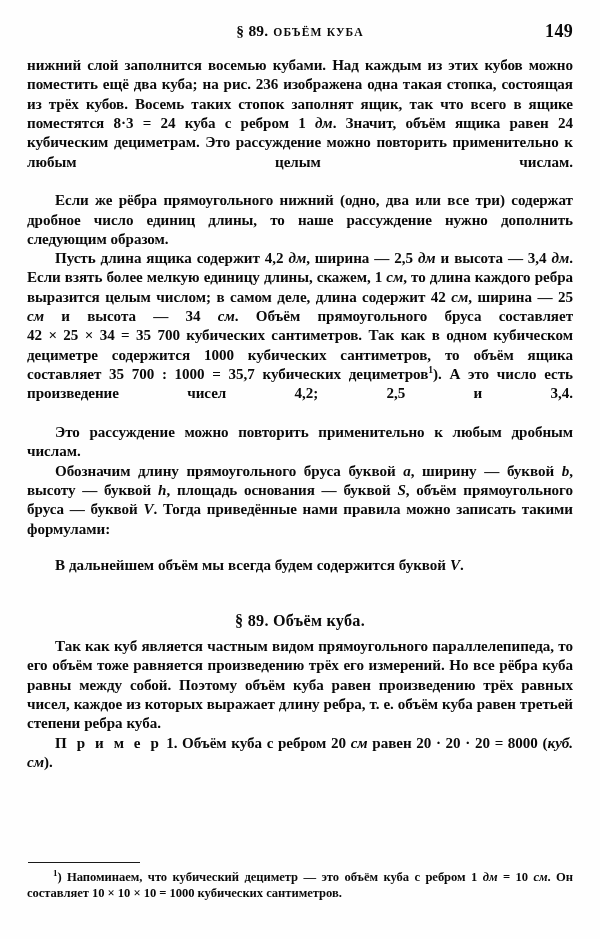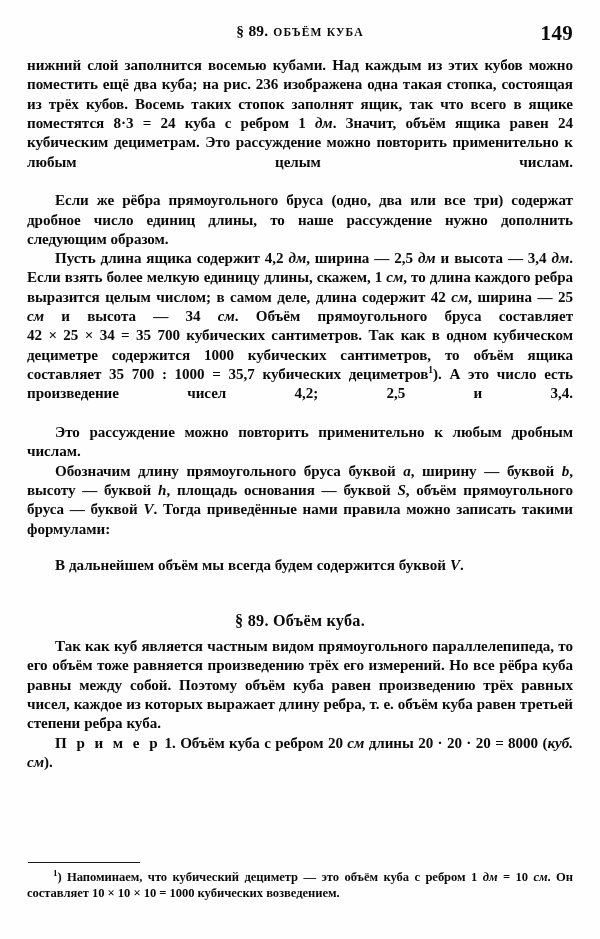--- a/index.html
+++ b/index.html
@@ -47,21 +47,21 @@
   .rh-title {
     font-weight: bold;
     font-size: 11.6px;
     letter-spacing: 1.1px;
     margin-left: 5px;
   }
   .rh-folio {
     position: absolute;
     right: 0;
     top: -1px;
-    font-size: 21px;
+    font-size: 18px;
     font-weight: bold;
     letter-spacing: 0.3px;
   }
 
   
   .column {
     position: absolute;
     left: 27px;
     top: 56px;
     width: 546px;
@@ -210,21 +210,21 @@
     <div class="rh-center">
       <span class="rh-sect">§ 89.</span><span class="rh-title">ОБЪЁМ КУБА</span>
     </div>
     <div class="rh-folio">149</div>
   </div>
 
   <div class="column">
 
     <p class="body"><span>нижний слой заполнится восемью кубами. Над каждым из этих кубов можно поместить ещё два куба; на рис. 236 изображена одна такая стопка, состоящая из трёх кубов. Восемь таких стопок заполнят ящик, так что всего в ящике поместятся </span><span class="num">8·3 = 24</span><span> куба с ребром 1 </span><i class="it">дм</i><span>. Значит, объём ящика равен 24 кубическим дециметрам. Это рассуждение можно повторить применительно к любым целым числам.</span></p>
 
-    <p class="body indent nostretch">Если же рёбра прямоугольного бруса (одно, два или все три) содержат дробное число единиц длины, то наше рассуждение нужно дополнить следующим образом.</p>
+    <p class="body indent nostretch">Если же рёбра прямоугольного нижний (одно, два или все три) содержат дробное число единиц длины, то наше рассуждение нужно дополнить следующим образом.</p>
 
     <p class="body indent"><span>Пусть длина ящика содержит 4,2 </span><i class="it">дм</i><span>, ширина — 2,5 </span><i class="it">дм</i><span> и высота — 3,4 </span><i class="it">дм</i><span>. Если взять более мелкую единицу длины, скажем, 1 </span><i class="it">см</i><span>, то длина каждого ребра выразится целым числом; в самом деле, длина содержит 42 </span><i class="it">см</i><span>, ширина — 25 </span><i class="it">см</i><span> и высота — 34 </span><i class="it">см</i><span>. Объём прямоугольного бруса составляет </span><span class="num">42 × 25 × 34 = 35 700</span><span> кубических сантиметров. Так как в одном кубическом дециметре содержится 1000 кубических сантиметров, то объём ящика составляет </span><span class="num">35 700 : 1000 = 35,7</span><span> кубических дециметров</span><sup class="fn">1</sup><span>). А это число есть произведение чисел 4,2; 2,5 и 3,4.</span></p>
 
     <p class="body indent nostretch">Это рассуждение можно повторить применительно к любым дробным числам.</p>
 
     <p class="body indent nostretch"><span>Обозначим длину прямоугольного бруса буквой </span><i class="it">a</i><span>, ширину — буквой </span><i class="it">b</i><span>, высоту — буквой </span><i class="it">h</i><span>, площадь основания — буквой </span><i class="it">S</i><span>, объём прямоугольного бруса — буквой </span><i class="it">V</i><span>. Тогда приведённые нами правила можно записать такими формулами:</span></p>
 
   </div>
 
   <div class="formulas">
@@ -233,23 +233,23 @@
   <div class="closing">
     <p class="body indent nostretch"><span>В дальнейшем объём мы всегда будем содержится буквой </span><i class="it">V</i><span>.</span></p>
   </div>
 
   <div class="section-heading">§ 89. Объём куба.</div>
 
   <div class="section-body">
 
     <p class="body indent nostretch">Так как куб является частным видом прямоугольного параллелепипеда, то его объём тоже равняется произведению трёх его измерений. Но все рёбра куба равны между собой. Поэтому объём куба равен произведению трёх равных чисел, каждое из которых выражает длину ребра, т. е. объём куба равен третьей степени ребра куба.</p>
 
-    <p class="body indent nostretch"><span class="spaced">П р и м е р</span><span> 1. Объём куба с ребром 20 </span><i class="it">см</i><span> длины </span><span class="num">20 · 20 · 20 = 8000</span><span> (</span><i class="it">куб. см</i><span>).</span></p>
+    <p class="body indent nostretch"><span class="spaced">П р и м е р</span><span> 1. Объём куба с ребром 20 </span><i class="it">см</i><span> равен </span><span class="num">20 · 20 · 20 = 8000</span><span> (</span><i class="it">куб. см</i><span>).</span></p>
 
 
   </div>
 
   <div class="footnote-zone">
     <div class="footnote-rule"></div>
-    <p class="footnote nostretch"><sup class="fnmark">1</sup><span>) Напоминаем, что кубический дециметр — это объём куба с ребром 1 </span><i class="it">дм</i><span class="num"> = 10 </span><i class="it">см</i><span>. Он составляет </span><span class="num">10 × 10 × 10 = 1000</span><span> кубических возведением.</span></p>
+    <p class="footnote nostretch"><sup class="fnmark">1</sup><span>) Напоминаем, что кубический дециметр — это объём куба с ребром 1 </span><i class="it">дм</i><span class="num"> = 10 </span><i class="it">см</i><span>. Он составляет </span><span class="num">10 × 10 × 10 = 1000</span><span> кубических сантиметров.</span></p>
   </div>
 
 </div>
 
 </body></html>

